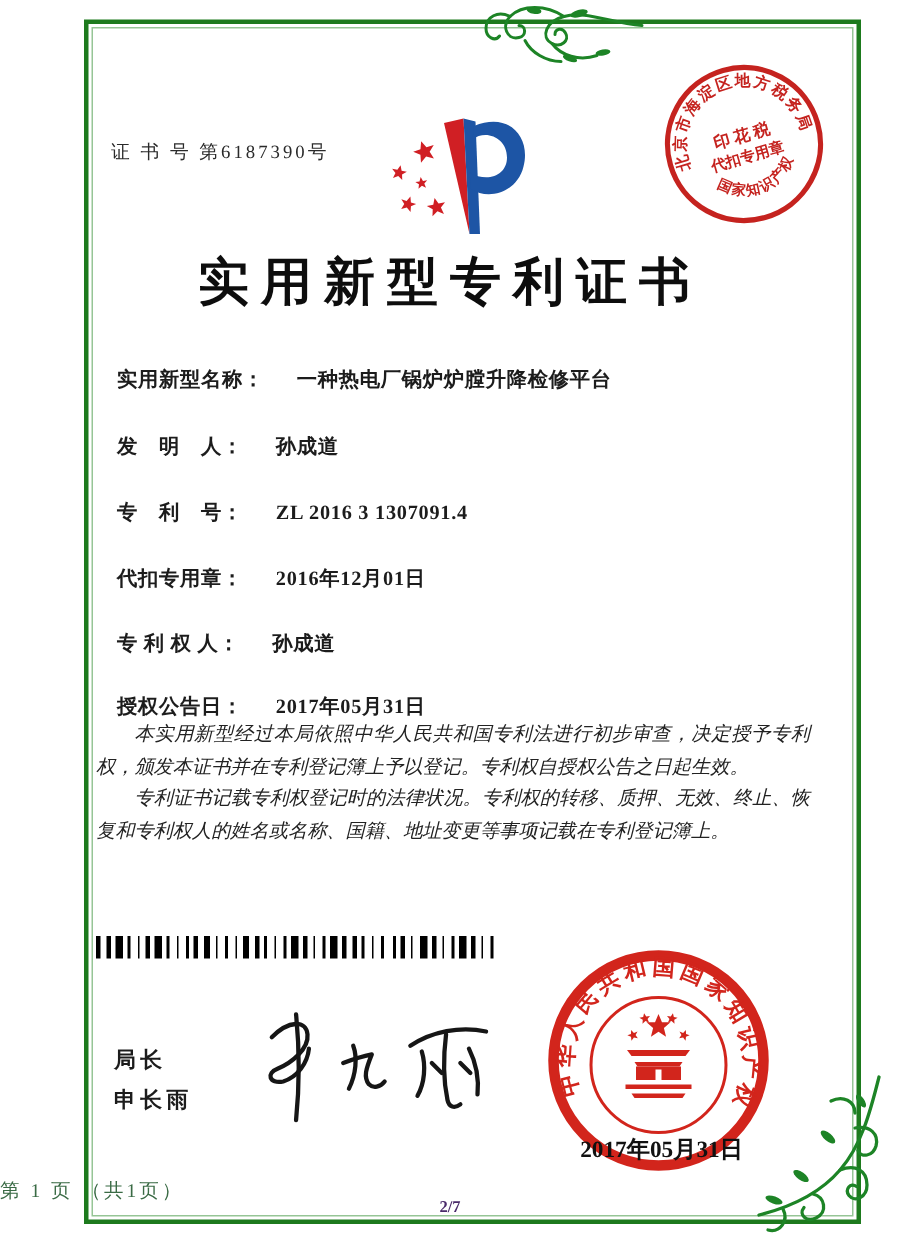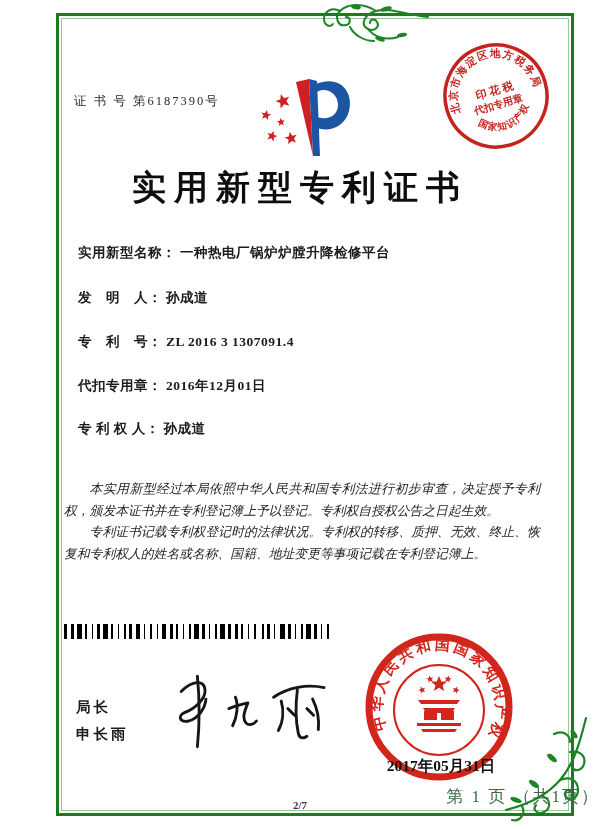--- a/index.html
+++ b/index.html
@@ -8,35 +8,35 @@
   .abs{position:absolute;}
   
   .frame{left:56px;top:13px;width:512px;height:797px;border:3px solid #1d7a1d;}
   .frame-inner{position:absolute;left:2px;top:2px;right:2px;bottom:2px;border:1px solid #96c596;}
   
   .cert-no{left:74px;top:73px;font-size:12.5px;letter-spacing:2px;color:#2a2a2a;margin-top:20px;}
   .title{left:0;top:165px;width:600px;text-align:center;font-size:34px;font-weight:700;
          letter-spacing:8px;color:#0d0d0d;}
   
   .field{left:78px;width:450px;font-size:13.5px;font-weight:700;letter-spacing:.5px;white-space:nowrap;}
-  .flabel{margin-right:0;}
+  .flabel{margin-right:18px;}
   
   .bodytext{left:64px;top:479px;width:476px;font-style:italic;}
   .bodytext p{margin:0;text-indent:2em;font-size:12.8px;line-height:21.5px;text-align:justify;color:#222;}
   
   .barcode{left:64px;top:624px;width:282px;height:15px;}
   .barcode i{position:absolute;top:0;height:100%;background:#000;}
   
   .signer{left:76px;top:694px;font-size:14.5px;font-weight:700;line-height:27px;letter-spacing:3px;}
   .signature{left:145px;top:670px;}
   
   .seal{left:364px;top:632px;}
   .seal-date{left:356px;top:756px;width:170px;text-align:center;font-size:15.5px;font-weight:700;color:#111;}
   
-  .footer-page{left:0;top:785px;width:600px;text-align:right;font-size:17px;letter-spacing:2px;color:#3a6b45;}
+  .footer-page{left:0;top:785px;width:600px;text-align:left;font-size:13px;letter-spacing:2px;color:#3a6b45;}
   .footer-frac{left:0;top:799px;width:600px;text-align:center;font-size:11px;font-weight:700;color:#4a2a6a;}
   .stamp{left:440px;top:40px;}
   .logo{left:250px;top:74px;}
   .orn-top{left:320px;top:1px;}
   .orn-br{left:486px;top:712px;}
 </style>
 </head>
 <body>
 
 <div class="page">
@@ -132,20 +132,24 @@
     <span class="flabel">专　利　号：</span>
     <span class="fvalue">ZL 2016 3 1307091.4</span>
   </div>
   <div class="abs field" style="top:377px">
     <span class="flabel">代扣专用章：</span>
     <span class="fvalue">2016年12月01日</span>
   </div>
   <div class="abs field" style="top:420px">
     <span class="flabel">专 利 权 人：</span>
     <span class="fvalue">孙成道</span>
+  </div>
+  <div class="abs field" style="top:462px">
+    <span class="flabel">授权公告日：</span>
+    <span class="fvalue">2017年05月31日</span>
   </div>
 
   <div class="abs bodytext">
     <p>本实用新型经过本局依照中华人民共和国专利法进行初步审查，决定授予专利权，颁发本证书并在专利登记簿上予以登记。专利权自授权公告之日起生效。</p>
     <p>专利证书记载专利权登记时的法律状况。专利权的转移、质押、无效、终止、恢复和专利权人的姓名或名称、国籍、地址变更等事项记载在专利登记簿上。</p>
   </div>
 
   <div class="abs barcode" id="barcode">
       <i style="left: 0px; width: 3px;"></i>
       <i style="left: 6.5px; width: 3px;"></i>

